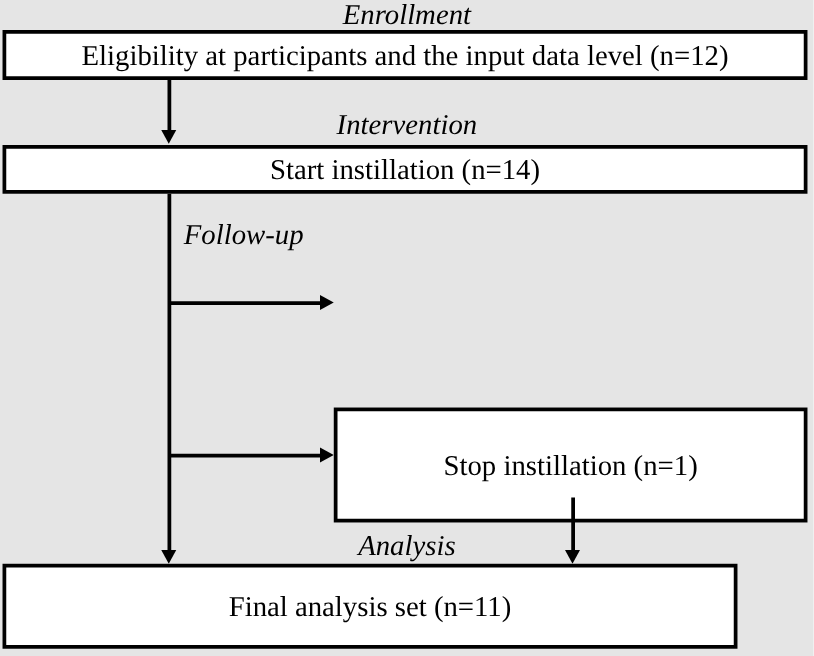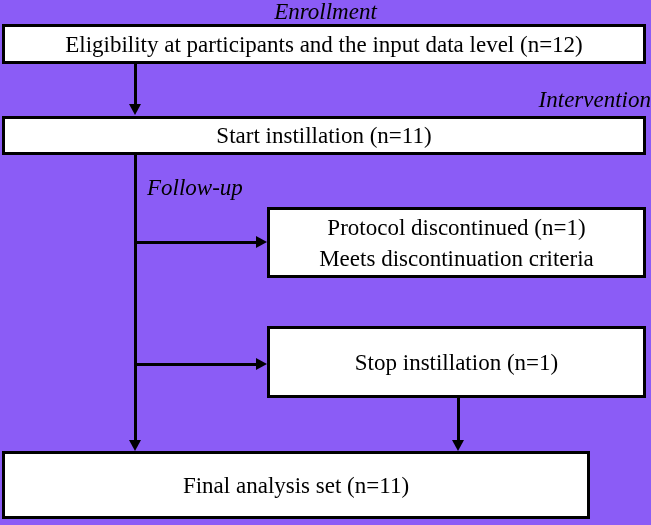--- a/index.html
+++ b/index.html
@@ -4,21 +4,21 @@
 <style>
   html, body {
     margin: 0;
     padding: 0;
     background: #ffffff;
   }
   .canvas {
     position: relative;
     width: 651px;
     height: 525px;
-    background: #8b5cf6;
+    background: #e5e5e5;
     font-family: "Liberation Serif", serif;
     color: #000000;
     overflow: hidden;
   }
   .phase-label {
     position: absolute;
     left: 0;
     width: 100%;
     text-align: center;
     font-style: italic;
@@ -73,47 +73,44 @@
 
   <div class="phase-label" style="top: -1px;">Enrollment</div>
 
   <div class="fbox" style="left: 2px; top: 24px; width: 644px; height: 40px;">
     <span class="line">Eligibility at participants and the input data level (n=12)</span>
   </div>
 
   <div class="vline" style="left: 134px; top: 64px; width: 3px; height: 41px;"></div>
   <div class="arrow-down" style="left: 129px; top: 104px;"></div>
 
-  <div class="phase-label" style="top: 87px; text-align: right;">Intervention</div>
+  <div class="phase-label" style="top: 87px;">Intervention</div>
 
   <div class="fbox" style="left: 2px; top: 116px; width: 644px; height: 39px;">
-    <span class="line">Start instillation (n=11)</span>
+    <span class="line">Start instillation (n=14)</span>
   </div>
 
   <div class="vline" style="left: 134px; top: 155px; width: 3px; height: 285px;"></div>
   <div class="arrow-down" style="left: 129px; top: 440px;"></div>
 
   <div class="phase-label inline" style="left: 147px; top: 175px;">Follow-up</div>
 
   <div class="hline" style="left: 135px; top: 241px; width: 121px; height: 3px;"></div>
   <div class="arrow-right" style="left: 256px; top: 236px;"></div>
 
-  <div class="fbox" style="left: 267px; top: 207px; width: 379px; height: 71px;">
-    <span class="line">Protocol discontinued (n=1)</span>
-    <span class="line">Meets discontinuation criteria</span>
-  </div>
 
   <div class="hline" style="left: 135px; top: 363px; width: 121px; height: 3px;"></div>
   <div class="arrow-right" style="left: 256px; top: 358px;"></div>
 
-  <div class="fbox" style="left: 267px; top: 326px; width: 379px; height: 72px;">
+  <div class="fbox" style="left: 267px; top: 326px; width: 379px; height: 92px;">
     <span class="line">Stop instillation (n=1)</span>
   </div>
 
   <div class="vline" style="left: 457px; top: 398px; width: 3px; height: 42px;"></div>
   <div class="arrow-down" style="left: 452px; top: 440px;"></div>
 
+  <div class="phase-label" style="top: 424px;">Analysis</div>
 
   <div class="fbox" style="left: 2px; top: 451px; width: 588px; height: 68px;">
     <span class="line">Final analysis set (n=11)</span>
   </div>
 
 </div>
 
 </body></html>

